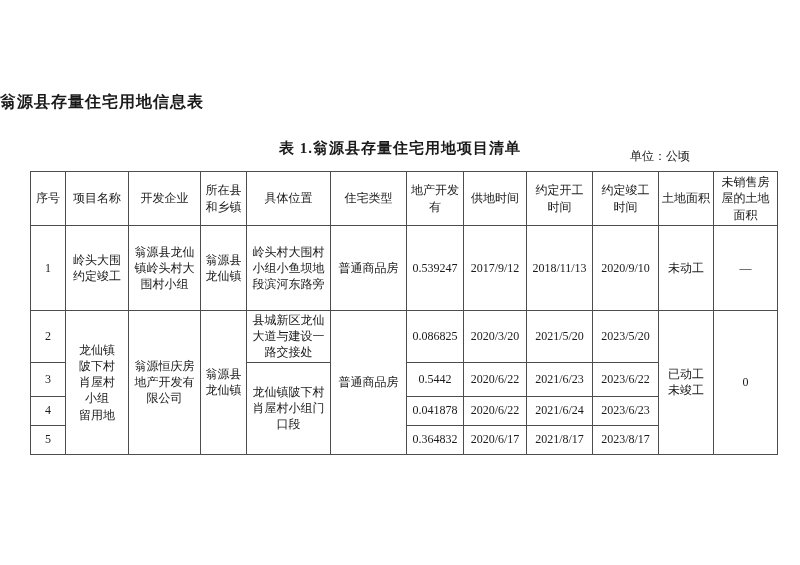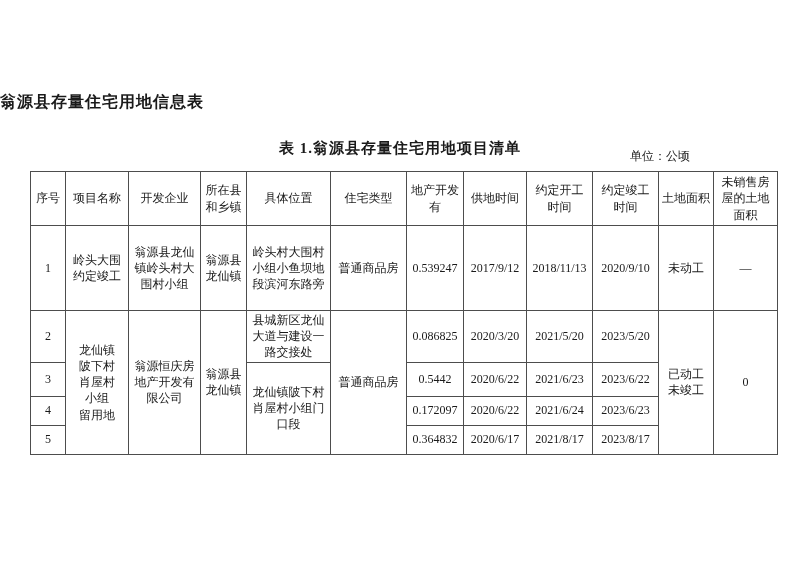--- a/index.html
+++ b/index.html
@@ -163,21 +163,21 @@
 肖屋村小组门
 口段</td>
     <td>0.5442</td>
     <td>2020/6/22</td>
     <td>2021/6/23</td>
     <td>2023/6/22</td>
   </tr>
 
   <tr class="row-4">
     <td>4</td>
-    <td>0.172097</td>
+    <td>0.041878</td>
     <td>2020/6/22</td>
     <td>2021/6/24</td>
     <td>2023/6/23</td>
   </tr>
 
   <tr class="row-5">
     <td>5</td>
     <td>0.364832</td>
     <td>2020/6/17</td>
     <td>2021/8/17</td>

